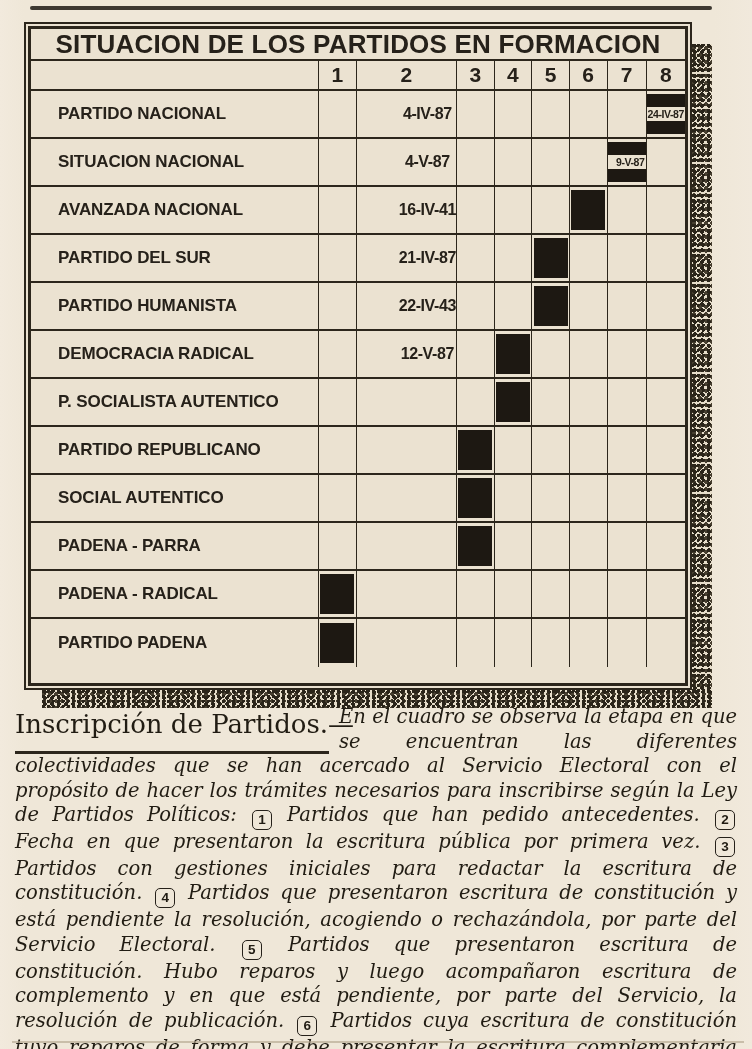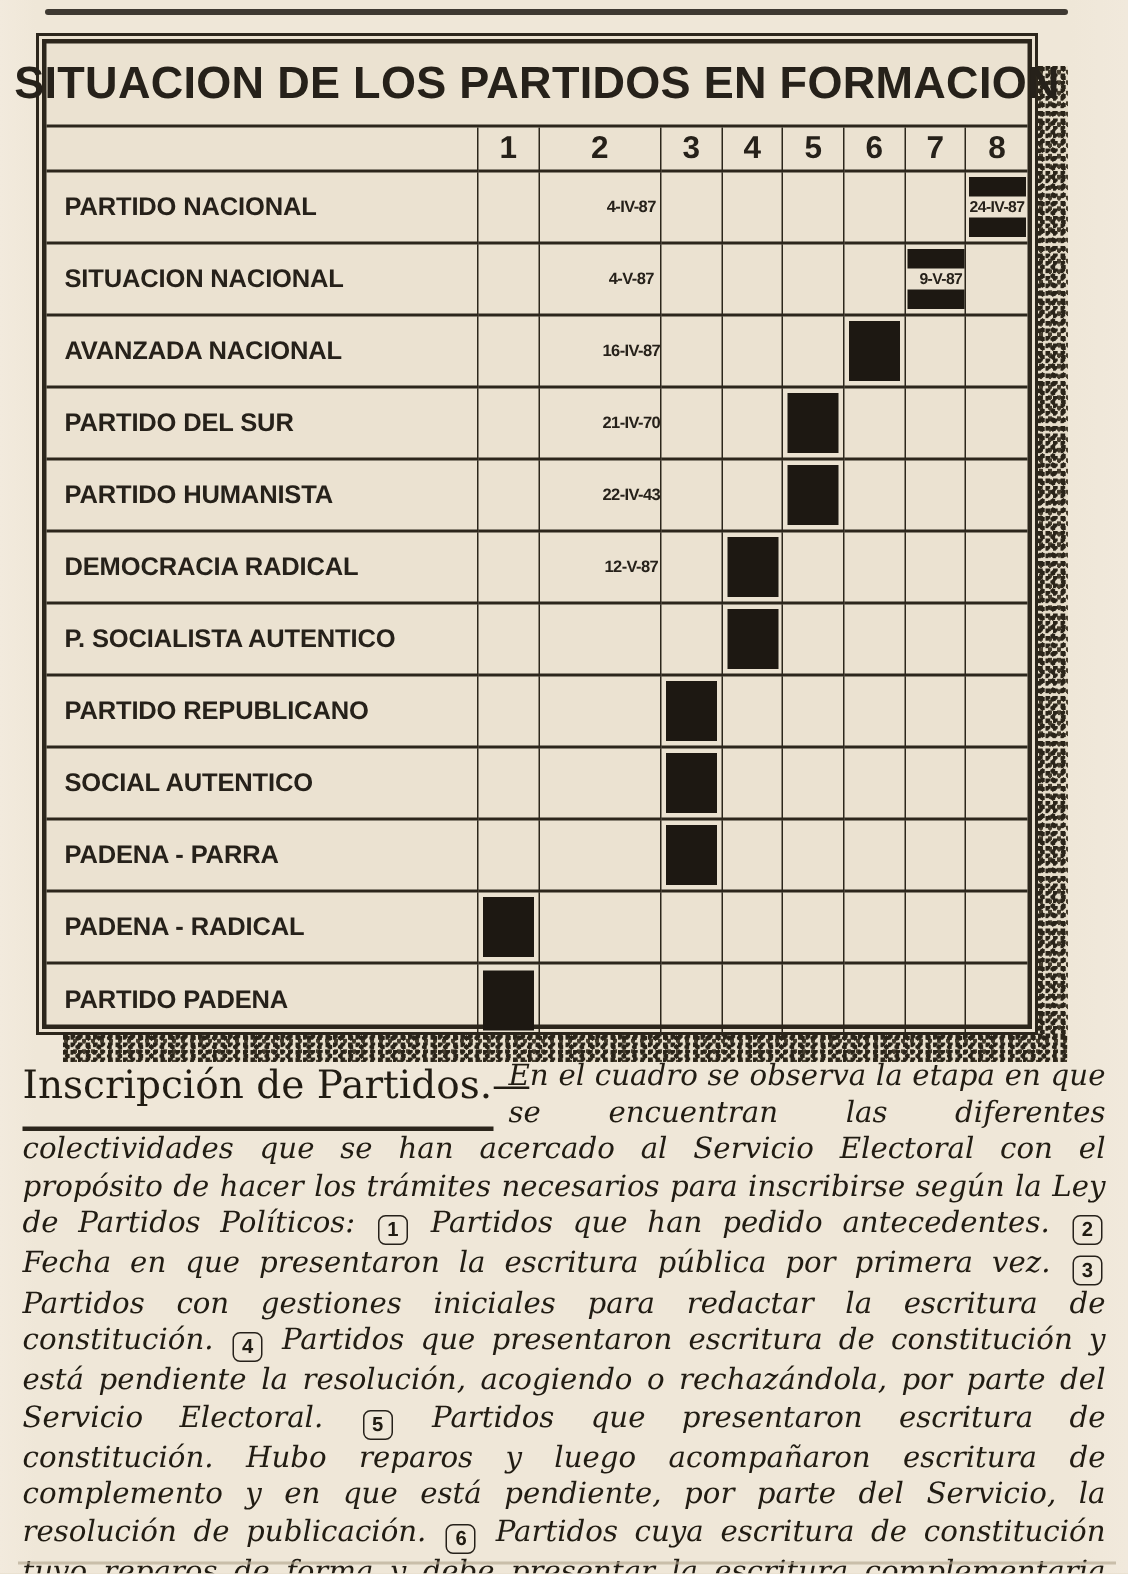--- a/index.html
+++ b/index.html
@@ -30,37 +30,37 @@
   .shadow-right{left:692px;top:44px;width:20px;height:664px;}
   .shadow-bottom{left:42px;top:690px;width:670px;height:18px;}
 
   
   .table-outer{
     position:absolute;left:24px;top:22px;width:668px;height:668px;
     border:2px solid var(--line);padding:2px;box-sizing:border-box;background:var(--cell);
   }
   .table-inner{border:3px solid var(--line);width:100%;height:100%;box-sizing:border-box;}
   .table-title{
-    height:56px;border-bottom:2px solid var(--line);box-sizing:border-box;
+    height:32px;border-bottom:2px solid var(--line);box-sizing:border-box;
     display:flex;align-items:center;justify-content:center;
-    font-weight:700;font-size:30px;letter-spacing:.2px;white-space:nowrap;
+    font-weight:700;font-size:26px;letter-spacing:.2px;white-space:nowrap;
   }
   .grid{display:grid;grid-template-columns:288px repeat(8,1fr);}
   .row{display:contents;}
   .c{
     border-right:1.5px solid var(--line);border-bottom:2px solid var(--line);
     box-sizing:border-box;display:flex;align-items:center;justify-content:center;
     overflow:visible;
   }
   .c.cl{border-right:none;}
   .c.rl{border-bottom:none;}
   .c.h{height:30px;font-weight:700;font-size:21px;}
   .c.b{height:48px;}
-  .c.label{justify-content:flex-start;padding-left:12px;font-weight:700;font-size:17px;letter-spacing:-.1px;white-space:nowrap;}
-  .date{font-weight:700;font-size:11px;letter-spacing:-.4px;white-space:nowrap;margin-left:42px;}
+  .c.label{justify-content:flex-start;padding-left:27px;font-weight:700;font-size:17px;letter-spacing:-.1px;white-space:nowrap;}
+  .date{font-weight:700;font-size:16px;letter-spacing:-.4px;white-space:nowrap;margin-left:42px;}
   .mark{width:34px;height:40px;background:var(--mark);}
   .mark-labeled{display:flex;flex-direction:column;align-items:flex-end;}
   .mark-labeled .bar{width:38px;height:13px;background:var(--mark);}
   .mark-label{
     font-weight:700;font-size:10.5px;letter-spacing:-.4px;line-height:14px;
     white-space:nowrap;color:var(--ink);padding:0 1px;
   }
 
   
   .caption{
@@ -109,26 +109,26 @@
           <div class="row"><div class="c b label">SITUACION NACIONAL</div><div class="c b"></div><div class="c b">
               <span class="date">4-V-87</span>
             </div><div class="c b"></div><div class="c b"></div><div class="c b"></div><div class="c b"></div><div class="c b">
               <div class="mark-labeled">
                 <div class="bar"></div>
                 <div class="mark-label">9-V-87</div>
                 <div class="bar"></div>
               </div>
             </div><div class="c b cl"></div></div>
           <div class="row"><div class="c b label">AVANZADA NACIONAL</div><div class="c b"></div><div class="c b">
-              <span class="date">16-IV-87</span>
+              <span class="date">16-IV-41</span>
             </div><div class="c b"></div><div class="c b"></div><div class="c b"></div><div class="c b">
               <div class="mark"></div>
             </div><div class="c b"></div><div class="c b cl"></div></div>
           <div class="row"><div class="c b label">PARTIDO DEL SUR</div><div class="c b"></div><div class="c b">
-              <span class="date">21-IV-70</span>
+              <span class="date">21-IV-87</span>
             </div><div class="c b"></div><div class="c b"></div><div class="c b">
               <div class="mark"></div>
             </div><div class="c b"></div><div class="c b"></div><div class="c b cl"></div></div>
           <div class="row"><div class="c b label">PARTIDO HUMANISTA</div><div class="c b"></div><div class="c b">
               <span class="date">22-IV-43</span>
             </div><div class="c b"></div><div class="c b"></div><div class="c b">
               <div class="mark"></div>
             </div><div class="c b"></div><div class="c b"></div><div class="c b cl"></div></div>
           <div class="row"><div class="c b label">DEMOCRACIA RADICAL</div><div class="c b"></div><div class="c b">
               <span class="date">12-V-87</span>

